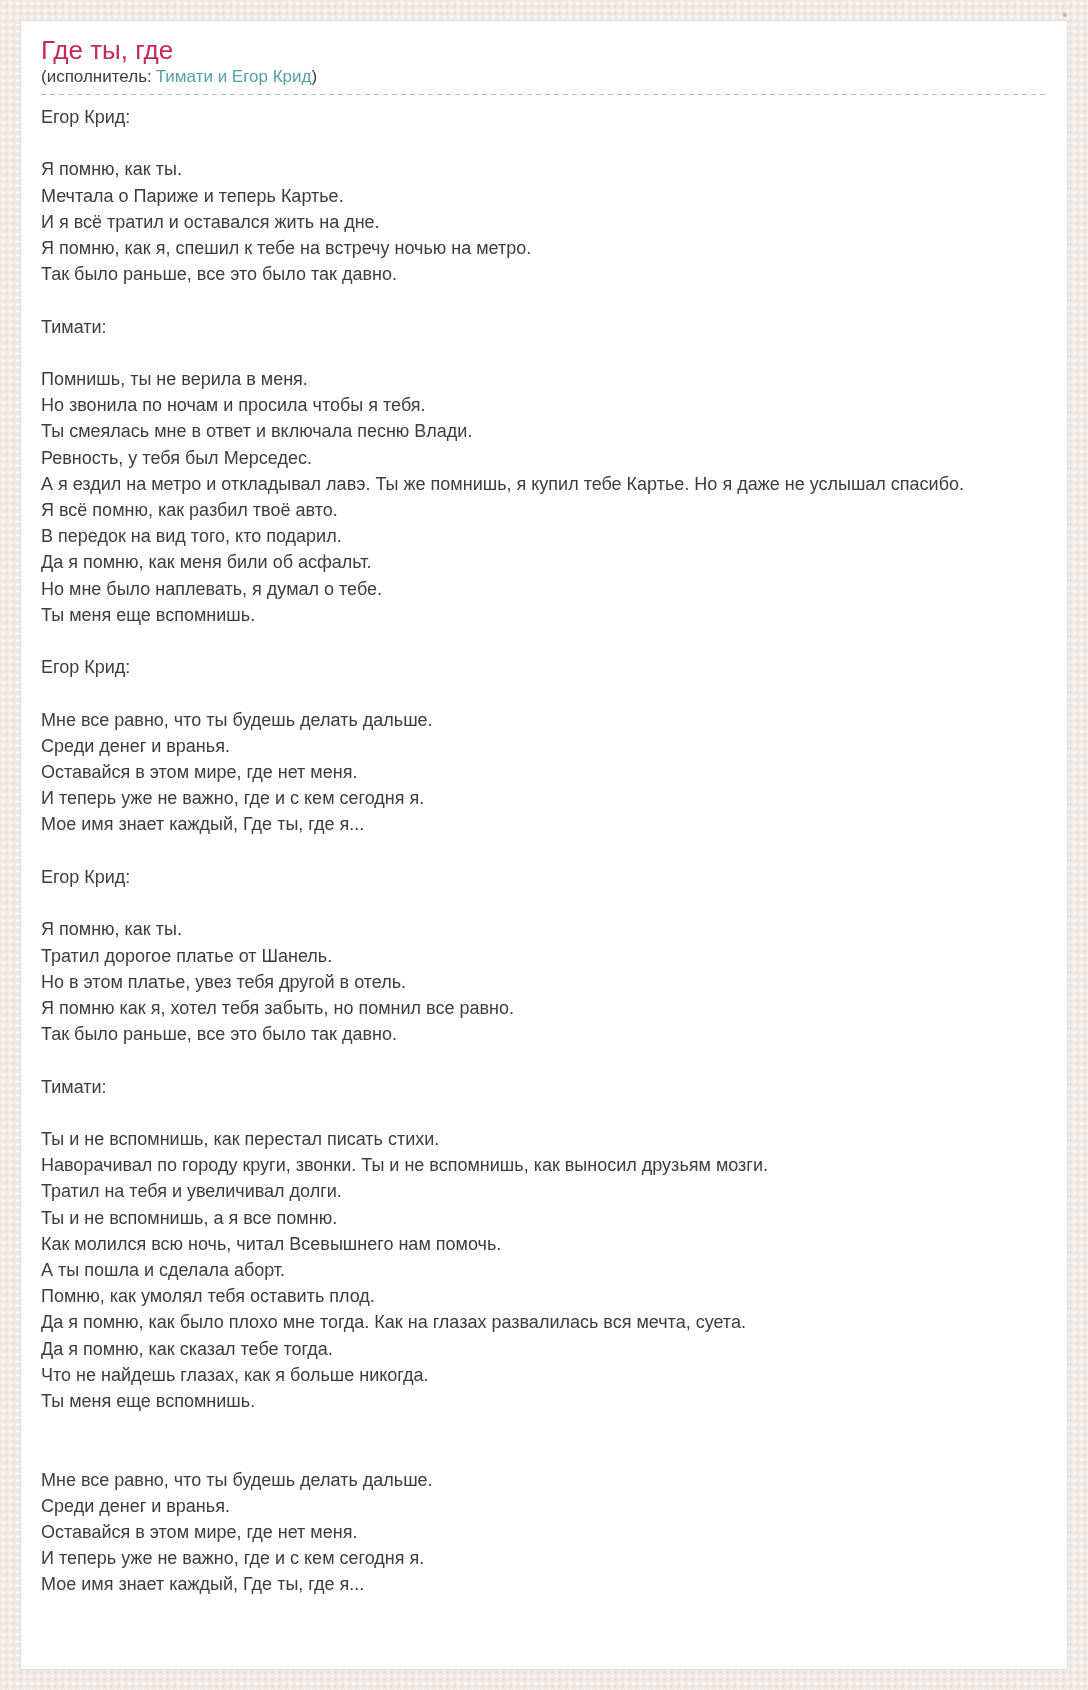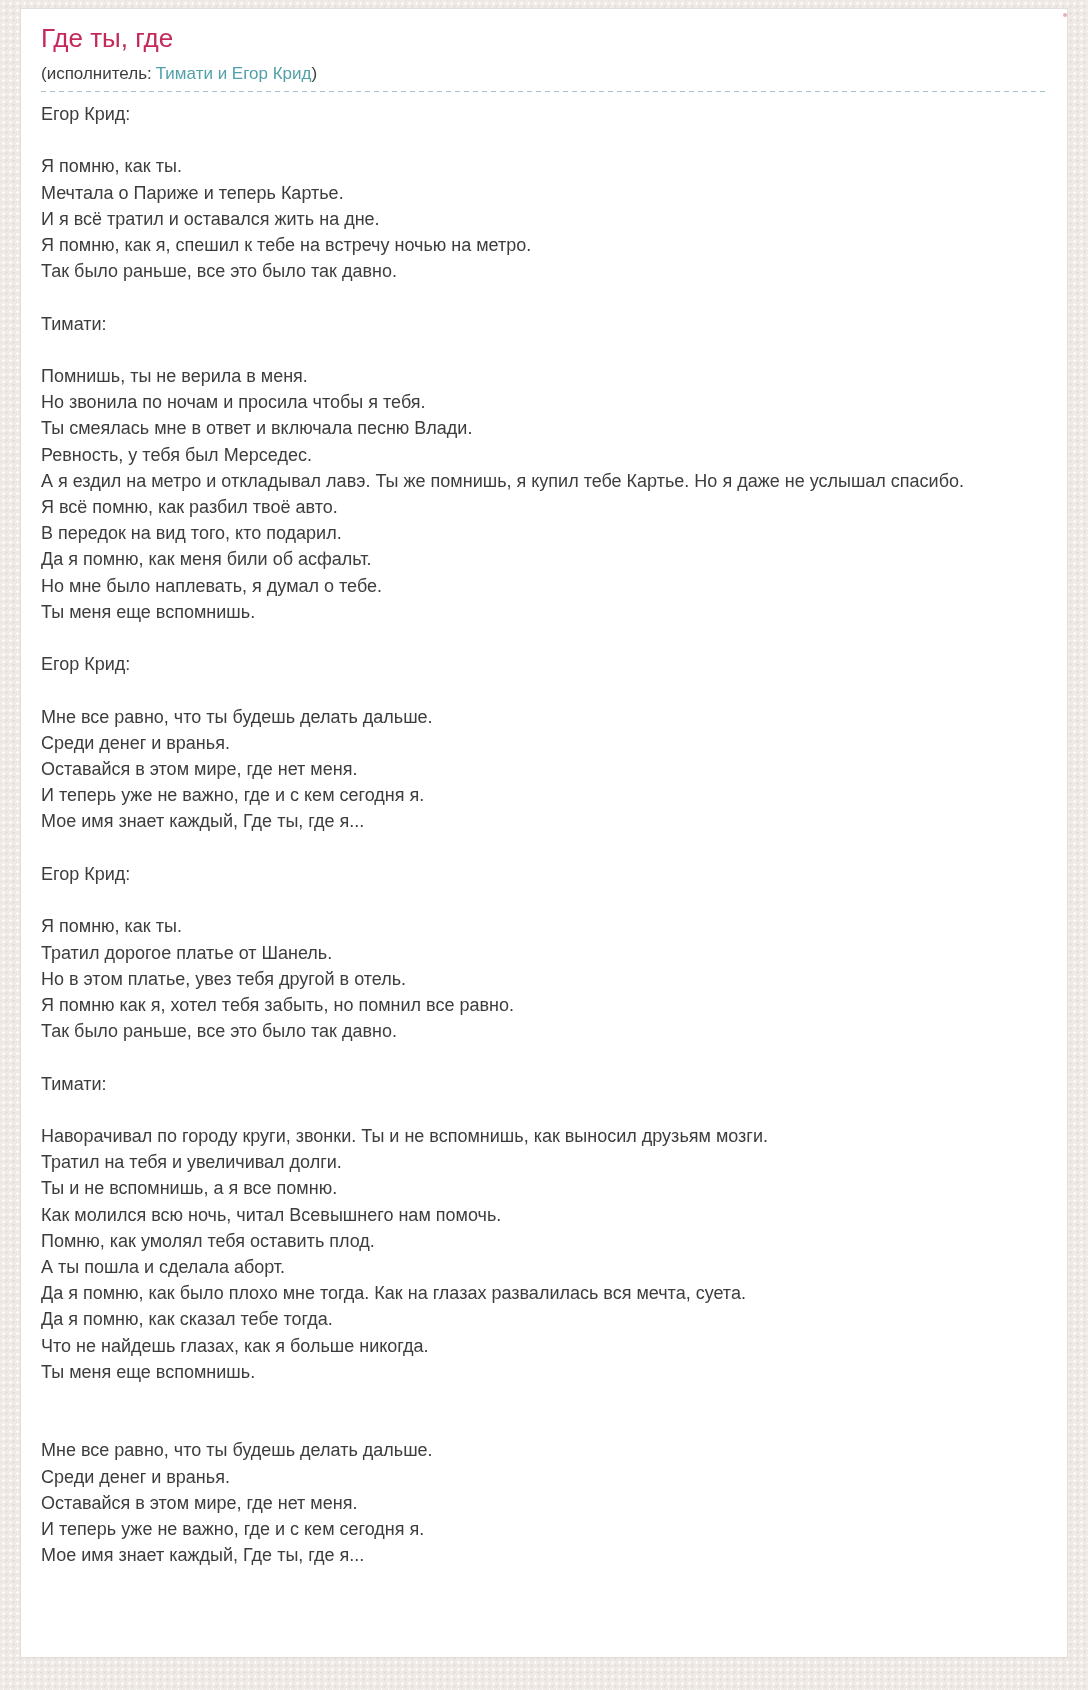--- a/index.html
+++ b/index.html
@@ -22,21 +22,21 @@
     background-image:
       radial-gradient(rgba(255,255,255,0.9) 1px, rgba(255,255,255,0) 1.4px),
       radial-gradient(rgba(219,210,204,0.55) 1px, rgba(255,255,255,0) 1.4px);
     background-size: 7px 7px;
     background-position: 0 0, 3px 3px;
     overflow: hidden;
   }
   .card {
     position: absolute;
     left: 20px;
-    top: 8px;
+    top: 20px;
     width: 1048px;
     height: 1650px;
     background: var(--card);
     border: 1px solid var(--card-border);
     padding: 14px 20px 0 20px;
   }
   .corner-dot {
     position: absolute;
     left: 1063px;
     top: 13px;
@@ -46,21 +46,21 @@
     background: rgba(214,110,130,0.55);
   }
   .song-title {
     margin: 0;
     font-size: 26px;
     line-height: 30px;
     font-weight: normal;
     color: var(--title);
   }
   .song-subtitle {
-    margin-top: 11px;
+    margin-top: 2px;
     font-size: 17px;
     line-height: 20px;
     color: var(--text);
     padding-bottom: 7px;
   }
   .artist-link {
     color: var(--link);
     text-decoration: none;
     margin-left: 4px;
   }
@@ -122,26 +122,27 @@
       <div class="lyric-line">Егор Крид:</div>
       <div class="lyric-line">&nbsp;</div>
       <div class="lyric-line">Я помню, как ты.</div>
       <div class="lyric-line">Тратил дорогое платье от Шанель.</div>
       <div class="lyric-line">Но в этом платье, увез тебя другой в отель.</div>
       <div class="lyric-line">Я помню как я, хотел тебя забыть, но помнил все равно.</div>
       <div class="lyric-line">Так было раньше, все это было так давно.</div>
       <div class="lyric-line">&nbsp;</div>
       <div class="lyric-line">Тимати:</div>
       <div class="lyric-line">&nbsp;</div>
+      <div class="lyric-line">Ты и не вспомнишь, как перестал писать стихи.</div>
       <div class="lyric-line">Наворачивал по городу круги, звонки. Ты и не вспомнишь, как выносил друзьям мозги.</div>
       <div class="lyric-line">Тратил на тебя и увеличивал долги.</div>
       <div class="lyric-line">Ты и не вспомнишь, а я все помню.</div>
       <div class="lyric-line">Как молился всю ночь, читал Всевышнего нам помочь.</div>
+      <div class="lyric-line">А ты пошла и сделала аборт.</div>
       <div class="lyric-line">Помню, как умолял тебя оставить плод.</div>
-      <div class="lyric-line">А ты пошла и сделала аборт.</div>
       <div class="lyric-line">Да я помню, как было плохо мне тогда. Как на глазах развалилась вся мечта, суета.</div>
       <div class="lyric-line">Да я помню, как сказал тебе тогда.</div>
       <div class="lyric-line">Что не найдешь глазах, как я больше никогда.</div>
       <div class="lyric-line">Ты меня еще вспомнишь.</div>
       <div class="lyric-line">&nbsp;</div>
       <div class="lyric-line">&nbsp;</div>
       <div class="lyric-line">Мне все равно, что ты будешь делать дальше.</div>
       <div class="lyric-line">Среди денег и вранья.</div>
       <div class="lyric-line">Оставайся в этом мире, где нет меня.</div>
       <div class="lyric-line">И теперь уже не важно, где и с кем сегодня я.</div>

